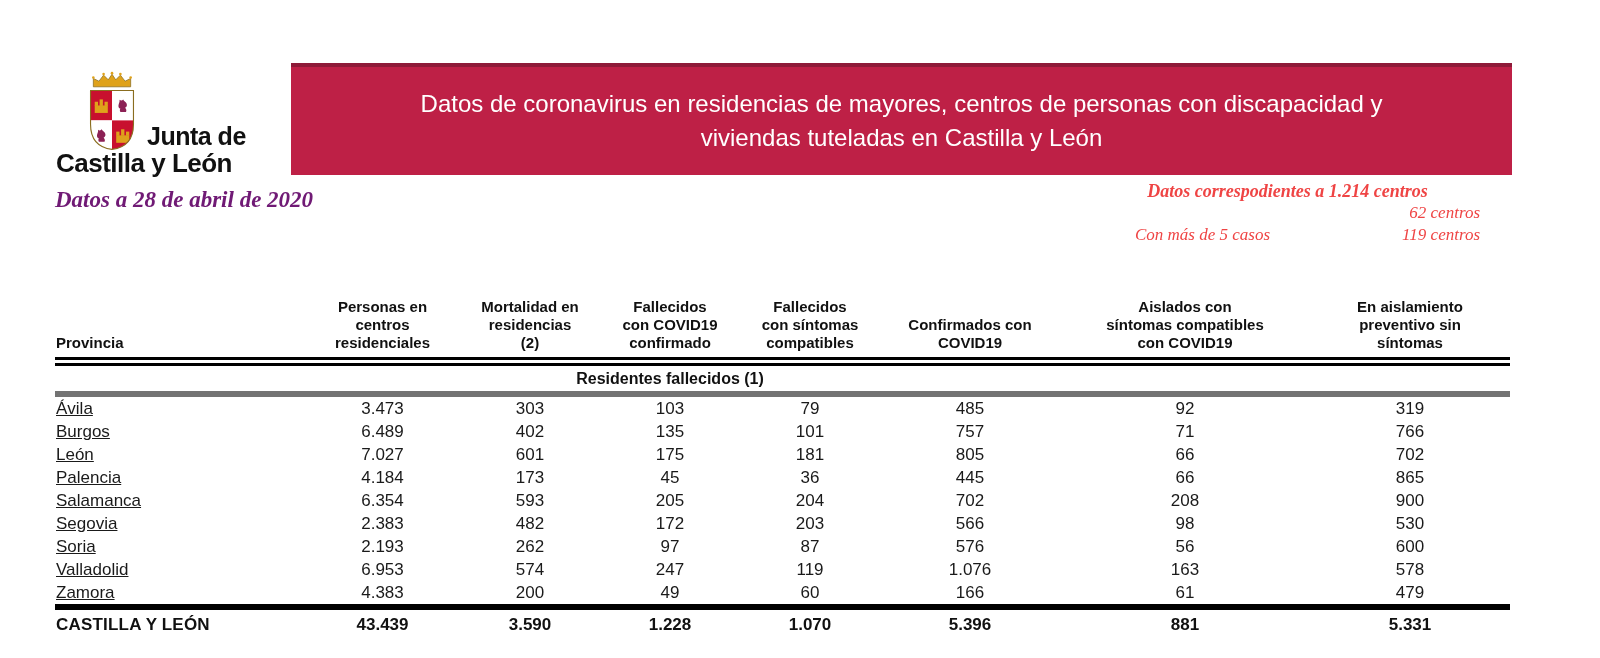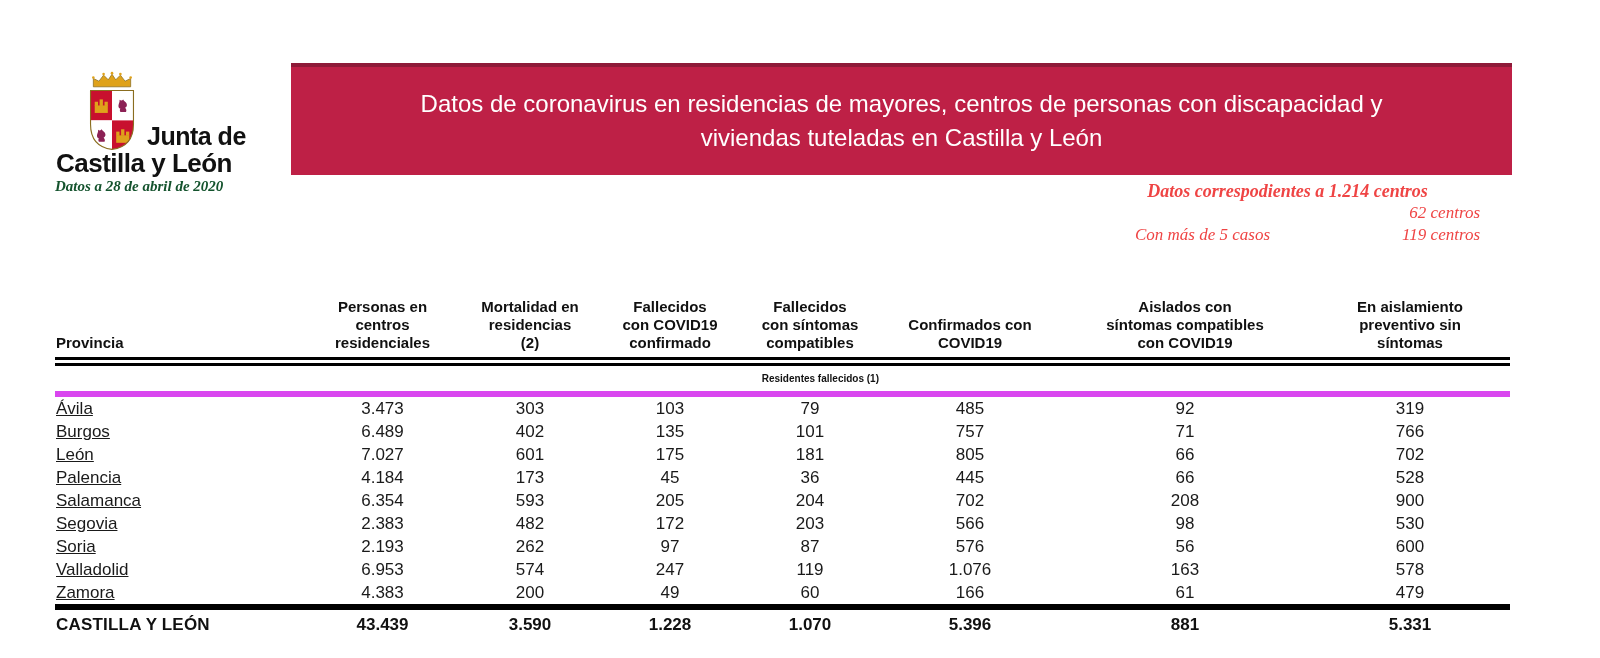--- a/index.html
+++ b/index.html
@@ -18,24 +18,24 @@
     position:absolute;left:147px;top:122px;
     font-size:25px;font-weight:bold;letter-spacing:-0.5px;color:#111;
     white-space:nowrap;
   }
   .org-line2{
     position:absolute;left:56px;top:148px;
     font-size:26px;font-weight:bold;letter-spacing:-0.5px;color:#111;
     white-space:nowrap;
   }
   .date-note{
-    position:absolute;left:55px;top:178px;
+    position:absolute;left:55px;top:187px;
     font-family:"Liberation Serif",serif;
     font-style:italic;font-weight:bold;
-    font-size:15px;color:#14532d;white-space:nowrap;
+    font-size:23px;color:#701a75;white-space:nowrap;
   }
 
   
   .banner{
     position:absolute;left:291px;top:63px;width:1221px;height:112px;
     display:flex;align-items:center;justify-content:center;
     box-sizing:border-box;
   }
   .banner-title{
     font-size:24px;line-height:34px;text-align:center;
@@ -61,22 +61,22 @@
   th,td{margin:0;}
   thead th{
     height:76px;vertical-align:bottom;
     font-size:15px;line-height:18px;font-weight:bold;
     text-align:center;white-space:pre-line;
     padding:0 2px 5px 2px;
     border-bottom:9px double #000;
   }
   thead th.prov{text-align:left;padding-left:1px;}
   tr.subrow td{
-    height:23px;border-bottom:6px solid #d946ef;
-    font-size:10px;font-weight:bold;text-align:right;
+    height:23px;border-bottom:6px solid #737373;
+    font-size:16px;font-weight:bold;text-align:center;
     vertical-align:middle;line-height:20px;
   }
   tbody td{
     height:21px;font-size:17px;line-height:21px;
     text-align:center;vertical-align:middle;color:#1a1a1a;
   }
   tbody td.prov{text-align:left;padding-left:1px;text-decoration:underline;}
   tfoot td{
     border-top:6px solid #000;height:28px;
     font-size:17px;font-weight:bold;text-align:center;vertical-align:middle;
@@ -220,21 +220,21 @@
             <td>702</td>
           </tr>
           <tr>
             <td class="prov">Palencia</td>
             <td>4.184</td>
             <td>173</td>
             <td>45</td>
             <td>36</td>
             <td>445</td>
             <td>66</td>
-            <td>528</td>
+            <td>865</td>
           </tr>
           <tr>
             <td class="prov">Salamanca</td>
             <td>6.354</td>
             <td>593</td>
             <td>205</td>
             <td>204</td>
             <td>702</td>
             <td>208</td>
             <td>900</td>

